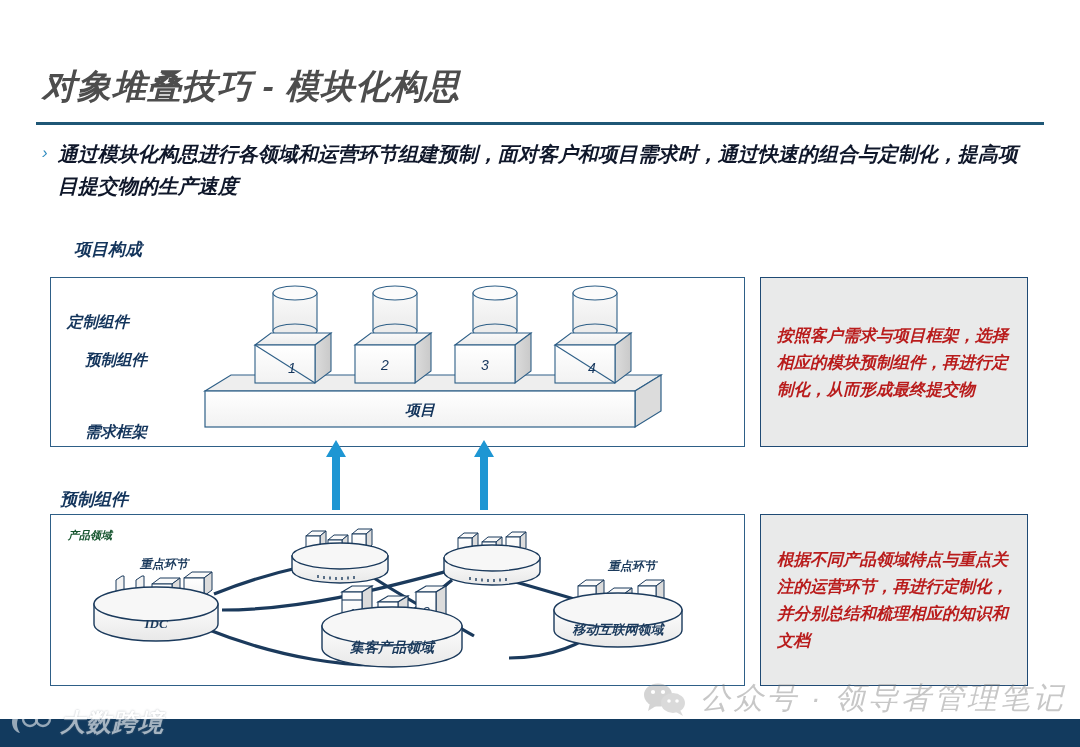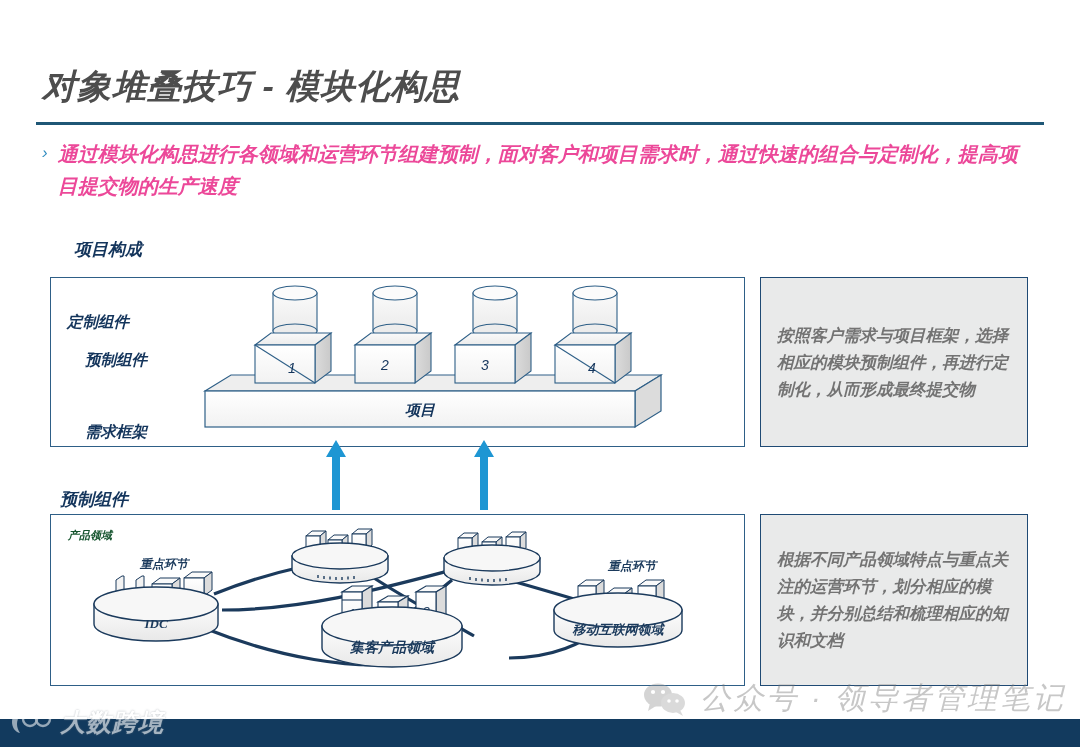--- a/index.html
+++ b/index.html
@@ -25,21 +25,21 @@
   
   .bullet-row {
     position: absolute; left: 42px; top: 138px; width: 990px;
     display: flex; align-items: flex-start;
   }
   .bullet-mark {
     color: #2e8bbf; font-size: 17px; line-height: 30px;
     margin-right: 10px; flex: 0 0 auto;
   }
   .bullet-text {
-    font-size: 20px; line-height: 32px; color: #ec4899;
+    font-size: 20px; line-height: 32px; color: #0f172a;
     font-family: "Liberation Serif", "DejaVu Serif", serif;
     font-weight: bold;
   }
 
   
   .sec-label {
     position: absolute; font-size: 17px; font-weight: bold; color: #14355c;
   }
   #sec-label-1 { left: 60px; top: 238px; margin-left: 14px; }
   #sec-label-2 { left: 60px; top: 488px; }
@@ -52,21 +52,21 @@
   #panel-2 { left: 50px; top: 514px; width: 695px; height: 172px; }
 
   .note-box {
     position: absolute; border: 1.6px solid #1f4a74; background: #e9eaea;
     display: flex; align-items: center; justify-content: center;
     padding: 10px 16px;
   }
   #note-1 { left: 760px; top: 277px; width: 268px; height: 170px; }
   #note-2 { left: 760px; top: 514px; width: 268px; height: 172px; }
   .note-text {
-    font-size: 16.5px; line-height: 27px; color: #737373;
+    font-size: 16.5px; line-height: 27px; color: #b91c1c;
     font-weight: bold; text-align: left;
   }
 
   
   .stack-label {
     position: absolute; font-size: 15.5px; font-weight: bold; color: #14355c;
     white-space: nowrap;
   }
   #lbl-custom { left: 67px; top: 312px; }
   #lbl-premade { left: 85px; top: 350px; }
@@ -377,21 +377,21 @@
         <polygon points="602,68 610,62 610,86 602,92" fill="#dcdcdc" stroke="#1b3a5c" stroke-width="1"></polygon>
         <rect x="584" y="68" width="18" height="24" fill="url(#cubF)" stroke="#1b3a5c" stroke-width="1"></rect>
       </g>
       <path d="M500,92 L500,112 A64,17 0 0 0 628,112 L628,92 Z" fill="url(#cylF)" stroke="#1b3a5c" stroke-width="1.4"></path>
       <ellipse cx="564" cy="92" rx="64" ry="17" fill="#f7f7f7" stroke="#1b3a5c" stroke-width="1.4"></ellipse>
       <text x="564" y="116" font-family="Liberation Serif, serif" font-size="13" font-weight="bold" fill="#1b3a5c" text-anchor="middle">移动互联网领域</text>
     </g>
   </svg>
 
   <div class="note-box" id="note-2">
-    <div class="note-text">根据不同产品领域特点与重点关注的运营环节，划分相应的模块，并分别总结和梳理相应的知识和文档</div>
+    <div class="note-text">根据不同产品领域特点与重点关注的运营环节，再进行定制化，并分别总结和梳理相应的知识和文档</div>
   </div>
 
   <div class="page-num">67</div>
   <div class="footer-bar"></div>
 
   <div class="wm-left">
     <svg width="46" height="28" viewBox="0 0 46 28">
       <path d="M6,6 C2,12 4,22 12,24 C8,18 8,12 12,6 Z" fill="#ffffff" opacity=".9"></path>
       <circle cx="22" cy="10" r="7" fill="none" stroke="#ffffff" stroke-width="2.4" opacity=".9"></circle>
       <circle cx="35" cy="10" r="7" fill="none" stroke="#ffffff" stroke-width="2.4" opacity=".9"></circle>

